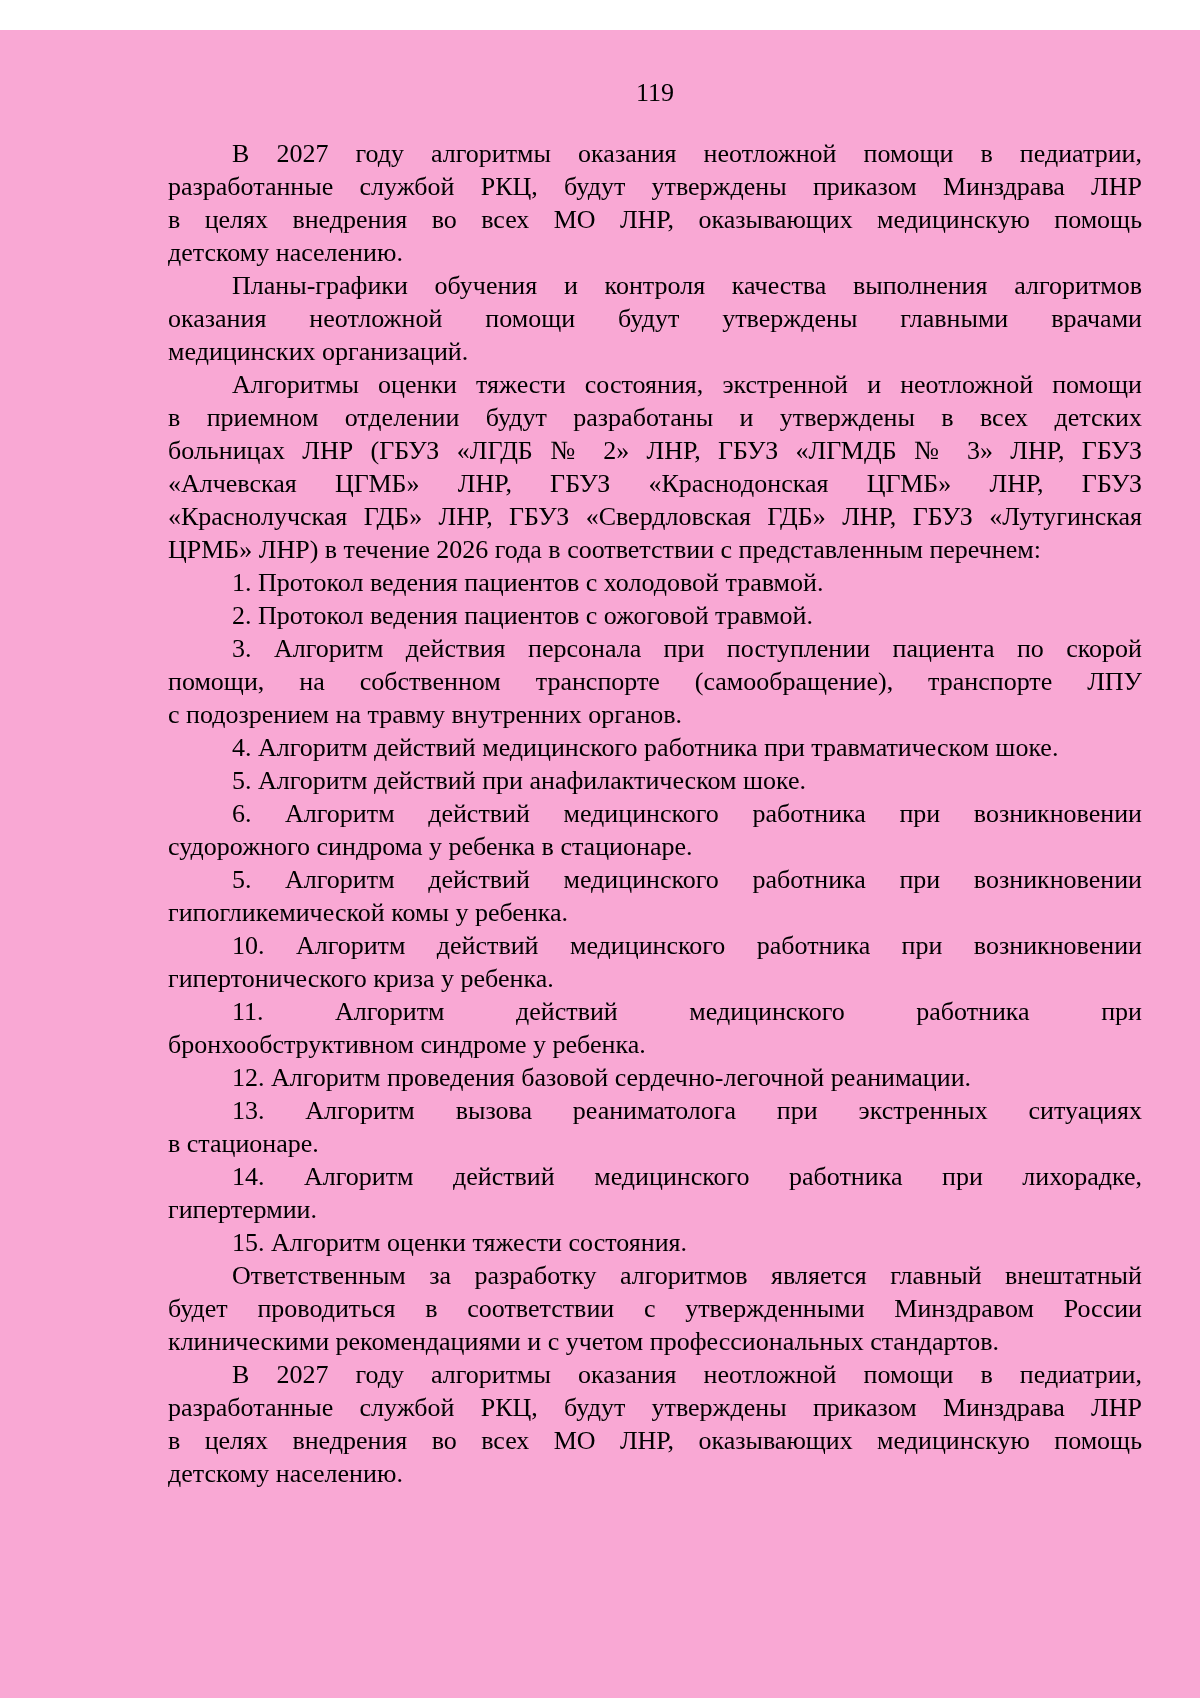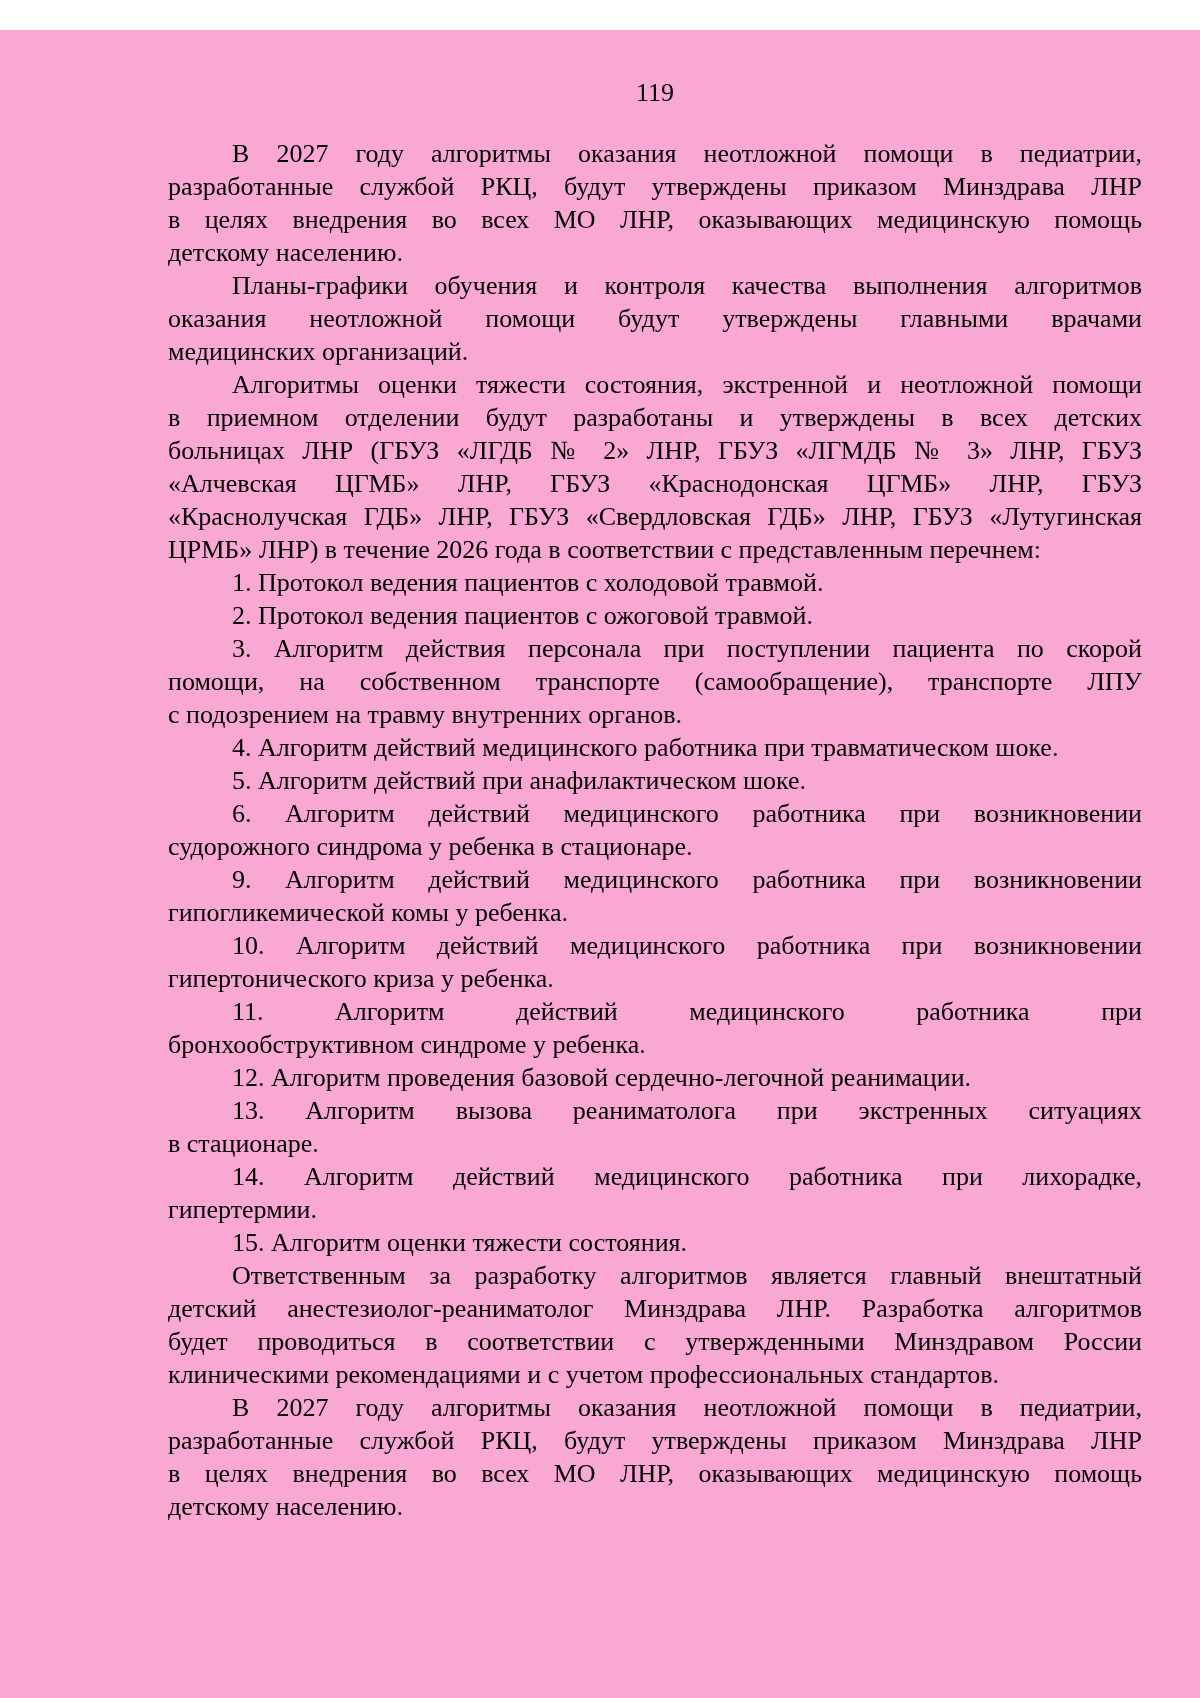--- a/index.html
+++ b/index.html
@@ -82,21 +82,21 @@
         <div class="line first last">4. Алгоритм действий медицинского работника при травматическом шоке.</div>
       </div>
       <div class="paragraph">
         <div class="line first last">5. Алгоритм действий при анафилактическом шоке.</div>
       </div>
       <div class="paragraph">
         <div class="line first">6. Алгоритм действий медицинского работника при возникновении</div>
         <div class="line last">судорожного синдрома у ребенка в стационаре.</div>
       </div>
       <div class="paragraph">
-        <div class="line first">9. Алгоритм действий медицинского работника при возникновении</div>
+        <div class="line first">5. Алгоритм действий медицинского работника при возникновении</div>
         <div class="line last">гипогликемической комы у ребенка.</div>
       </div>
       <div class="paragraph">
         <div class="line first">10. Алгоритм действий медицинского работника при возникновении</div>
         <div class="line last">гипертонического криза у ребенка.</div>
       </div>
       <div class="paragraph">
         <div class="line first">11. Алгоритм действий медицинского работника при</div>
         <div class="line last">бронхообструктивном синдроме у ребенка.</div>
       </div>
@@ -109,21 +109,20 @@
       </div>
       <div class="paragraph">
         <div class="line first">14. Алгоритм действий медицинского работника при лихорадке,</div>
         <div class="line last">гипертермии.</div>
       </div>
       <div class="paragraph">
         <div class="line first last">15. Алгоритм оценки тяжести состояния.</div>
       </div>
       <div class="paragraph">
         <div class="line first">Ответственным за разработку алгоритмов является главный внештатный</div>
-        <div class="line">детский анестезиолог-реаниматолог Минздрава ЛНР. Разработка алгоритмов</div>
         <div class="line">будет проводиться в соответствии с утвержденными Минздравом России</div>
         <div class="line last">клиническими рекомендациями и с учетом профессиональных стандартов.</div>
       </div>
       <div class="paragraph">
         <div class="line first">В 2027 году алгоритмы оказания неотложной помощи в педиатрии,</div>
         <div class="line">разработанные службой РКЦ, будут утверждены приказом Минздрава ЛНР</div>
         <div class="line">в целях внедрения во всех МО ЛНР, оказывающих медицинскую помощь</div>
         <div class="line last">детскому населению.</div>
       </div>
     </div>

